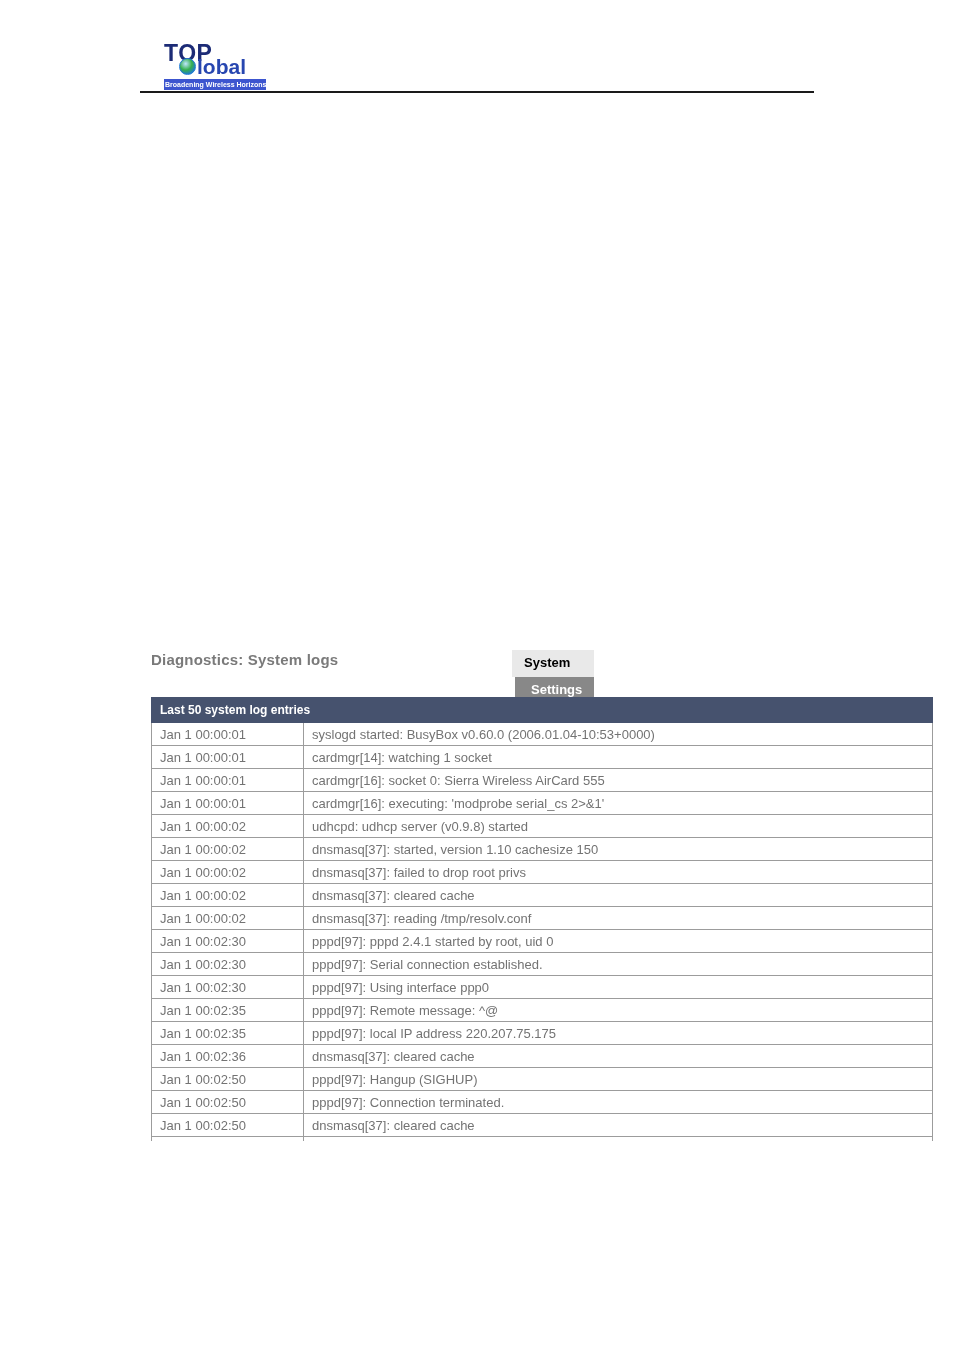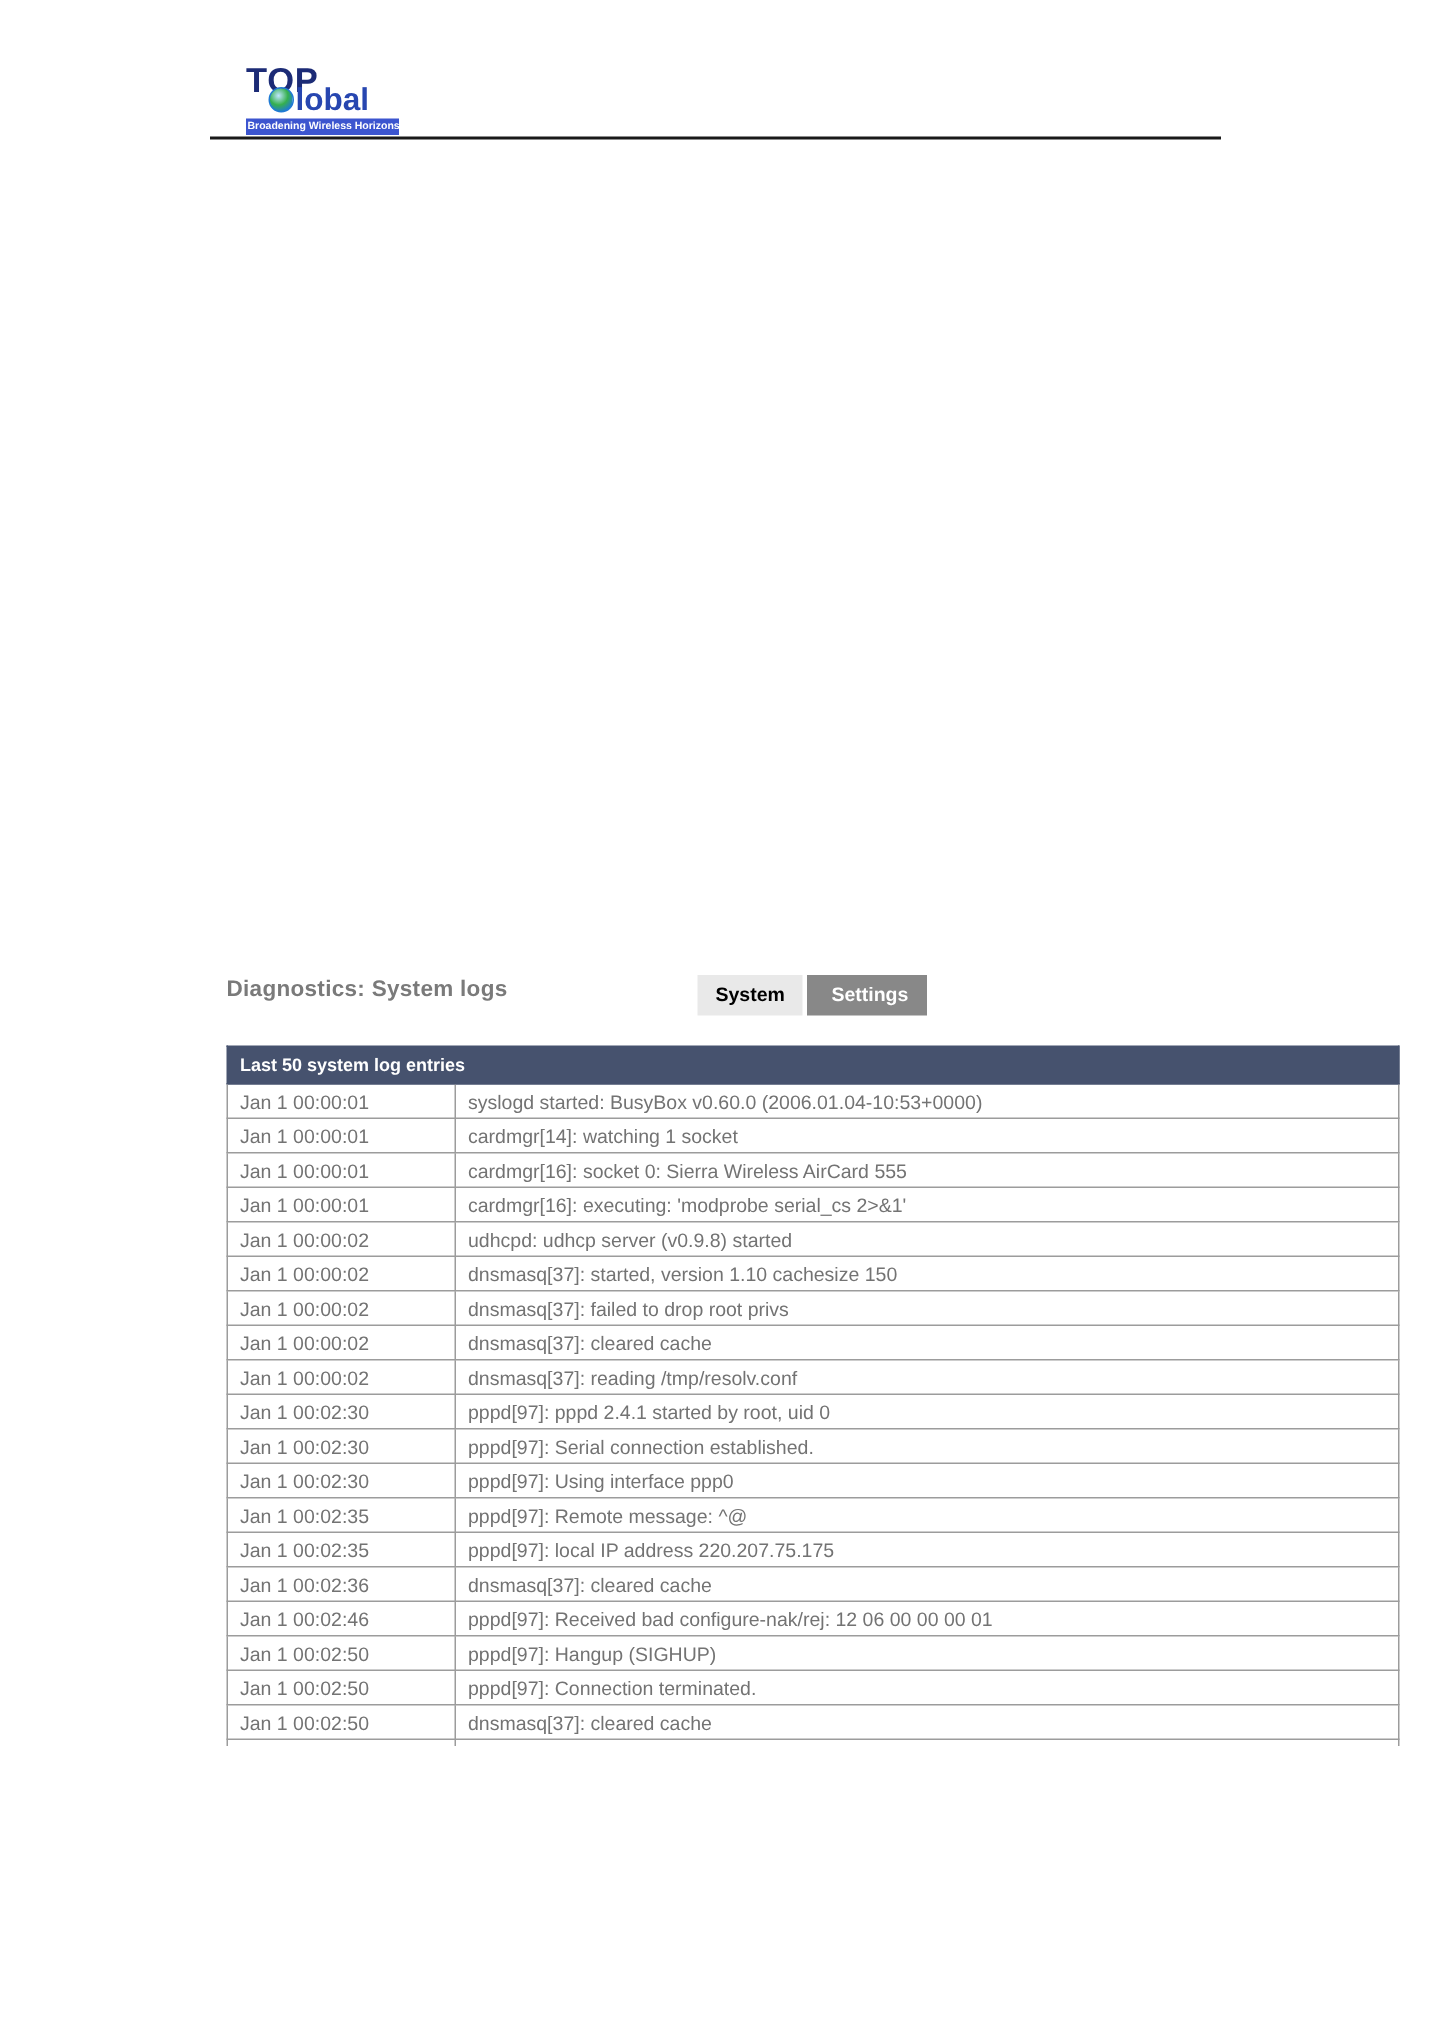--- a/index.html
+++ b/index.html
@@ -36,21 +36,21 @@
   .top-rule {
     position:absolute; left:140px; top:91px; width:674px; height:2px;
     background:#1a1a1a;
   }
 
   
   .page-heading {
     position:absolute; left:151px; top:651px;
     font-size:15px; font-weight:bold; color:#7a7a7a; letter-spacing:0.2px;
   }
-  .tabs { position:absolute; left:465px; top:650px; display:flex; }
+  .tabs { position:absolute; left:512px; top:650px; display:flex;flex-direction:column; }
   .tab {
     display:inline-block; padding:6px 12px 6px 12px;
     font-size:13px; font-weight:bold; cursor:pointer; line-height:1.15;
   }
   .tab.active { background:#e9e9e9; color:#000000; }
   .tab.inactive { background:#888888; color:#ffffff; margin-left:3px;padding-left:16px; }
 
   
   .log-table-wrap { position:absolute; left:151px; top:697px; width:782px; }
   table.log { width:100%; border-collapse:collapse; table-layout:fixed; }
@@ -170,24 +170,20 @@
         <tr>
           <td>Jan 1 00:02:35</td>
           <td>pppd[97]: local IP address 220.207.75.175</td>
         </tr>
 
         <tr>
           <td>Jan 1 00:02:36</td>
           <td>dnsmasq[37]: cleared cache</td>
         </tr>
 
-        <tr>
-          <td>Jan 1 00:02:46</td>
-          <td>pppd[97]: Received bad configure-nak/rej: 12 06 00 00 00 01</td>
-        </tr>
 
         <tr>
           <td>Jan 1 00:02:50</td>
           <td>pppd[97]: Hangup (SIGHUP)</td>
         </tr>
 
         <tr>
           <td>Jan 1 00:02:50</td>
           <td>pppd[97]: Connection terminated.</td>
         </tr>

